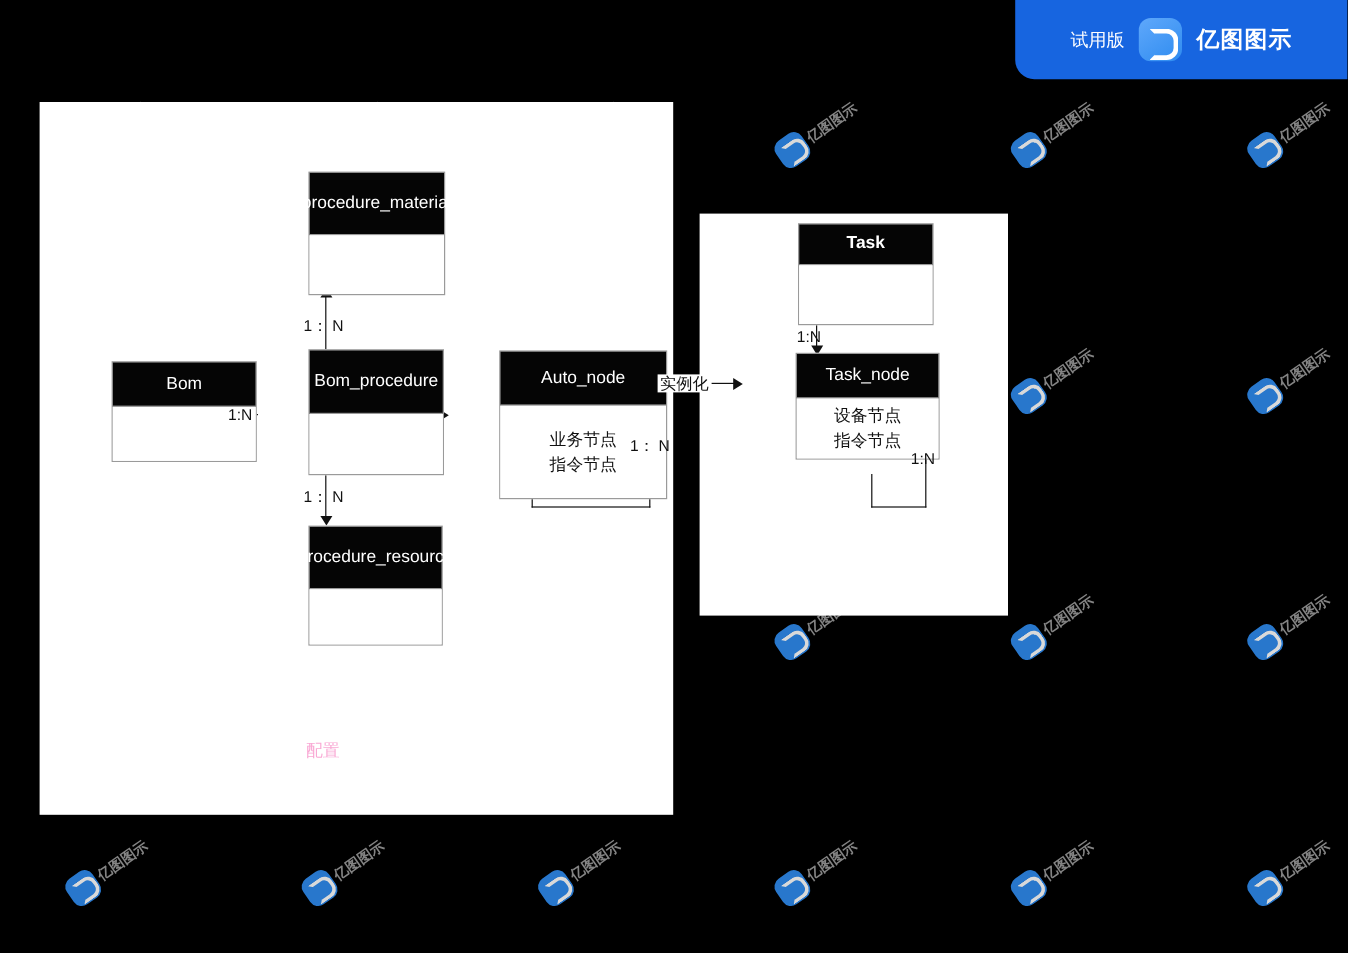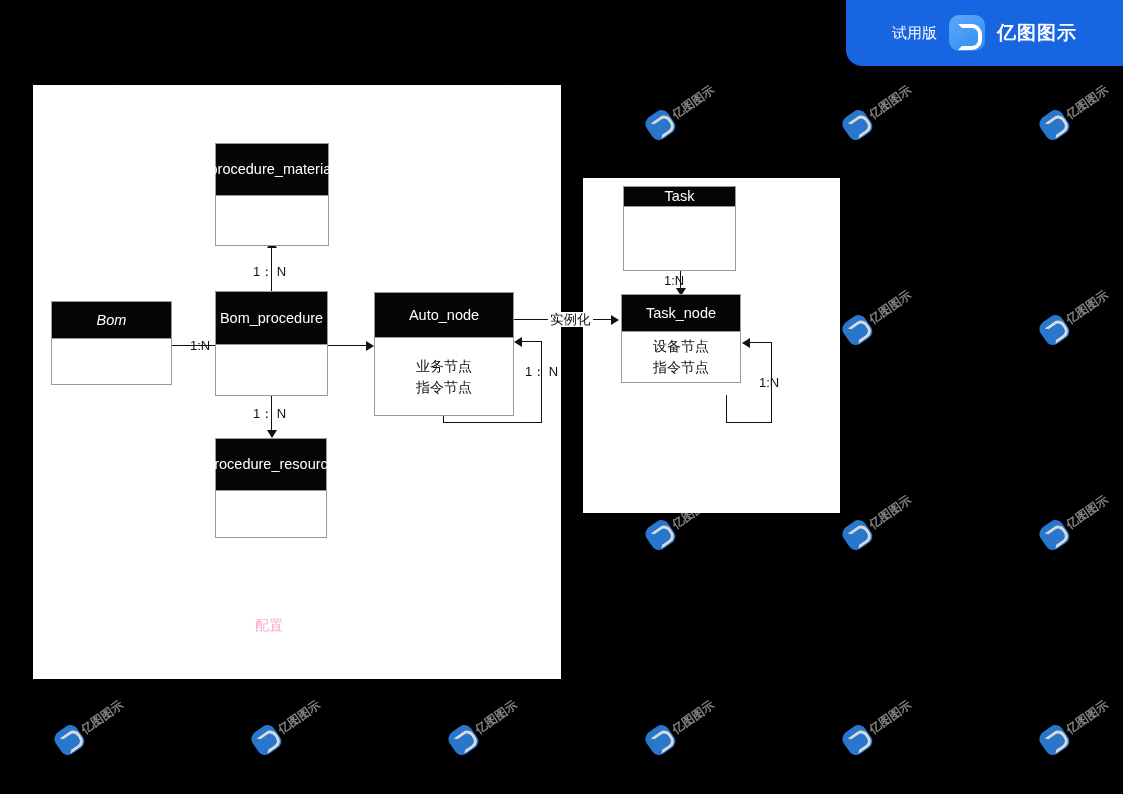--- a/index.html
+++ b/index.html
@@ -55,50 +55,50 @@
   .panel{position:absolute;background:#ffffff;z-index:10;}
   #panel-left{left:33px;top:85px;width:528px;height:594px;}
   #panel-right{left:583px;top:178px;width:257px;height:335px;}
 
   
   .entity{
     position:absolute;z-index:20;
     border:1px solid #9a9a9a;
     background:#ffffff;
     box-sizing:border-box;
-    display:flex;flex-direction:column;
+    display:flex;flex-direction:column;margin-left:42px;
   }
   .entity .e-head{
     background:#050505;color:#ffffff;
     font-size:14.5px;line-height:19px;
     display:flex;align-items:center;justify-content:center;
     text-align:center;padding:5px 6px;box-sizing:border-box;
     border-bottom:1px solid #9a9a9a;
   }
   .entity .e-body{
     flex:1;background:#ffffff;color:#111111;
     font-size:14px;line-height:21px;
     display:flex;flex-direction:column;align-items:center;justify-content:center;
     text-align:left;padding:4px;box-sizing:border-box;
   }
   .entity .e-body.empty{display:block;}
 
   
   #ent-bom          {left:51px; top:301px; width:121px;height:84px;}
-  #ent-bom .e-head  {height:37px;font-style:italic;}
+  #ent-bom .e-head  {height:37px;}
   #ent-procmat      {left:215px;top:143px;width:114px;height:103px;}
   #ent-procmat .e-head{height:52px;}
   #ent-bomproc      {left:215px;top:291px;width:113px;height:105px;}
   #ent-bomproc .e-head{height:53px;}
   #ent-procres      {left:215px;top:438px;width:112px;height:100px;}
   #ent-procres .e-head{height:52px;}
   #ent-auto         {left:374px;top:292px;width:140px;height:124px;}
   #ent-auto .e-head {height:45px;}
   #ent-task         {left:623px;top:186px;width:113px;height:85px;}
-  #ent-task .e-head {height:20px;}
+  #ent-task .e-head {height:34px;font-weight:bold;}
   #ent-tasknode     {left:621px;top:294px;width:120px;height:89px;}
   #ent-tasknode .e-head{height:41px;}
 
   
   .conn{position:absolute;background:#111111;z-index:18;}
   .conn.h{height:1.4px;}
   .conn.v{width:1.4px;}
   .arrow{position:absolute;width:0;height:0;z-index:19;}
   .arrow.up   {border-left:5px solid transparent;border-right:5px solid transparent;border-bottom:8px solid #111;}
   .arrow.down {border-left:5px solid transparent;border-right:5px solid transparent;border-top:8px solid #111;}

